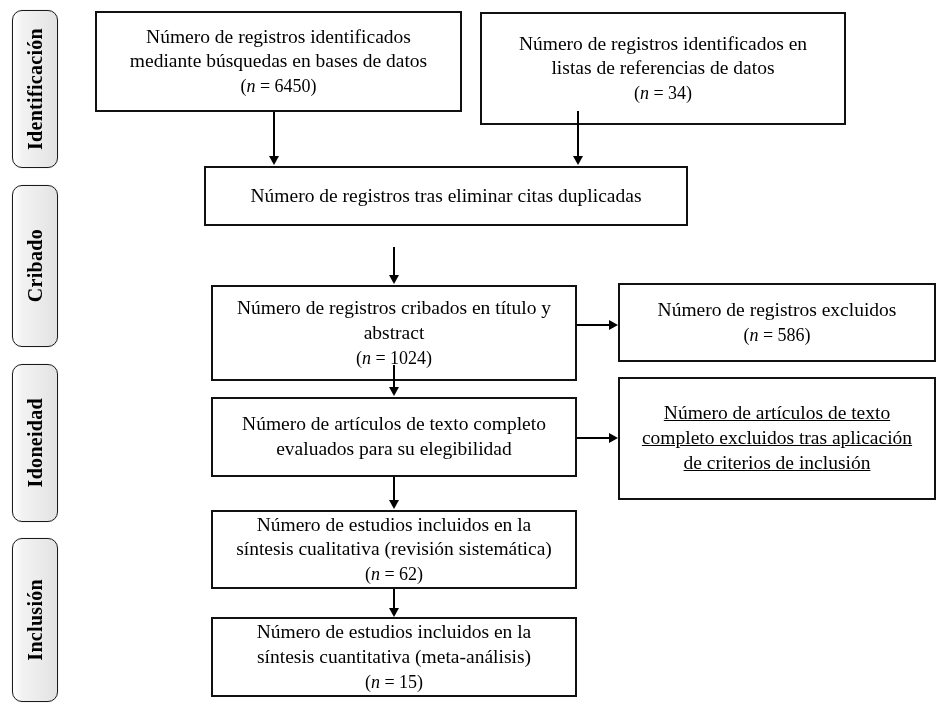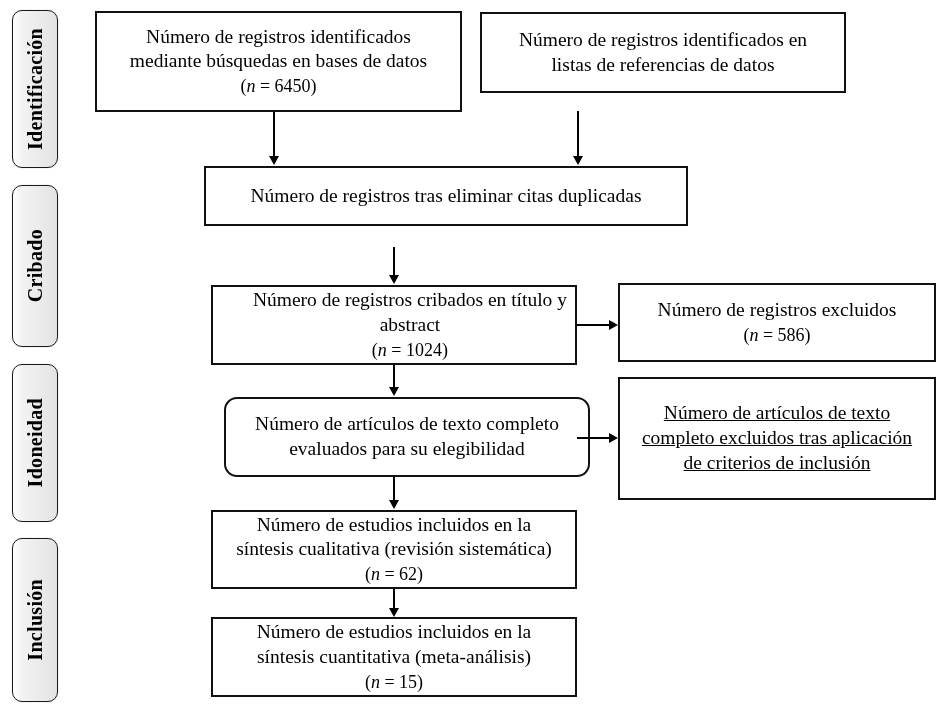--- a/index.html
+++ b/index.html
@@ -28,21 +28,21 @@
   }
 
   
   .node{
     position:absolute;
     border:2px solid #111111;
     background:#ffffff;
     box-sizing:border-box;
     display:flex;align-items:center;justify-content:center;
     text-align:center;
-    padding:2px 8px;
+    padding:2px 0;
   }
   .node .body{
     font-size:19.5px;
     line-height:1.28;
     white-space:pre-line;
   }
   .node .nline{
     font-size:18px;
     line-height:1.28;
     display:block;
@@ -88,64 +88,65 @@
   </div>
 
   <div class="node" style="left:95px;top:11px;width:367px;height:101px;">
     <div>
       <span class="body">Número de registros identificados
 mediante búsquedas en bases de datos</span>
       <span class="nline">(<span class="ital">n</span>&nbsp;=&nbsp;6450)</span>
     </div>
   </div>
 
-  <div class="node" style="left:480px;top:12px;width:366px;height:81px;">
+  <div class="node" style="left:480px;top:12px;width:366px;height:113px;">
     <div>
       <span class="body">Número de registros identificados en
 listas de referencias de datos</span>
+      <span class="nline">(<span class="ital">n</span>&nbsp;=&nbsp;34)</span>
     </div>
   </div>
 
   <div class="vline" style="left:273px;top:112px;height:46px;"></div>
   <div class="arrow-down" style="left:269px;top:156px;"></div>
 
   <div class="vline" style="left:577px;top:111px;height:47px;"></div>
   <div class="arrow-down" style="left:573px;top:156px;"></div>
 
   <div class="node" style="left:204px;top:166px;width:484px;height:60px;">
     <div>
       <span class="body">Número de registros tras eliminar citas duplicadas</span>
     </div>
   </div>
 
   <div class="vline" style="left:393px;top:247px;height:30px;"></div>
   <div class="arrow-down" style="left:389px;top:275px;"></div>
 
-  <div class="node" style="left:211px;top:285px;width:366px;height:80px;justify-content:flex-end;">
+  <div class="node" style="left:211px;top:285px;width:366px;height:96px;">
     <div>
       <span class="body">Número de registros cribados en título y
 abstract</span>
       <span class="nline">(<span class="ital">n</span>&nbsp;=&nbsp;1024)</span>
     </div>
   </div>
 
   <div class="hline" style="left:577px;top:324px;width:33px;"></div>
   <div class="arrow-right" style="left:609px;top:320px;"></div>
 
   <div class="node" style="left:618px;top:283px;width:318px;height:79px;">
     <div>
       <span class="body">Número de registros excluidos</span>
       <span class="nline">(<span class="ital">n</span>&nbsp;=&nbsp;586)</span>
     </div>
   </div>
 
   <div class="vline" style="left:393px;top:365px;height:24px;"></div>
   <div class="arrow-down" style="left:389px;top:387px;"></div>
 
-  <div class="node" style="left:224px;top:397px;width:366px;height:80px;border-radius:13px;">
+  <div class="node" style="left:211px;top:397px;width:366px;height:80px;">
     <div>
       <span class="body">Número de artículos de texto completo
 evaluados para su elegibilidad</span>
     </div>
   </div>
 
   <div class="hline" style="left:577px;top:437px;width:33px;"></div>
   <div class="arrow-right" style="left:609px;top:433px;"></div>
 
   <div class="node" style="left:618px;top:377px;width:318px;height:123px;text-decoration:underline;">

